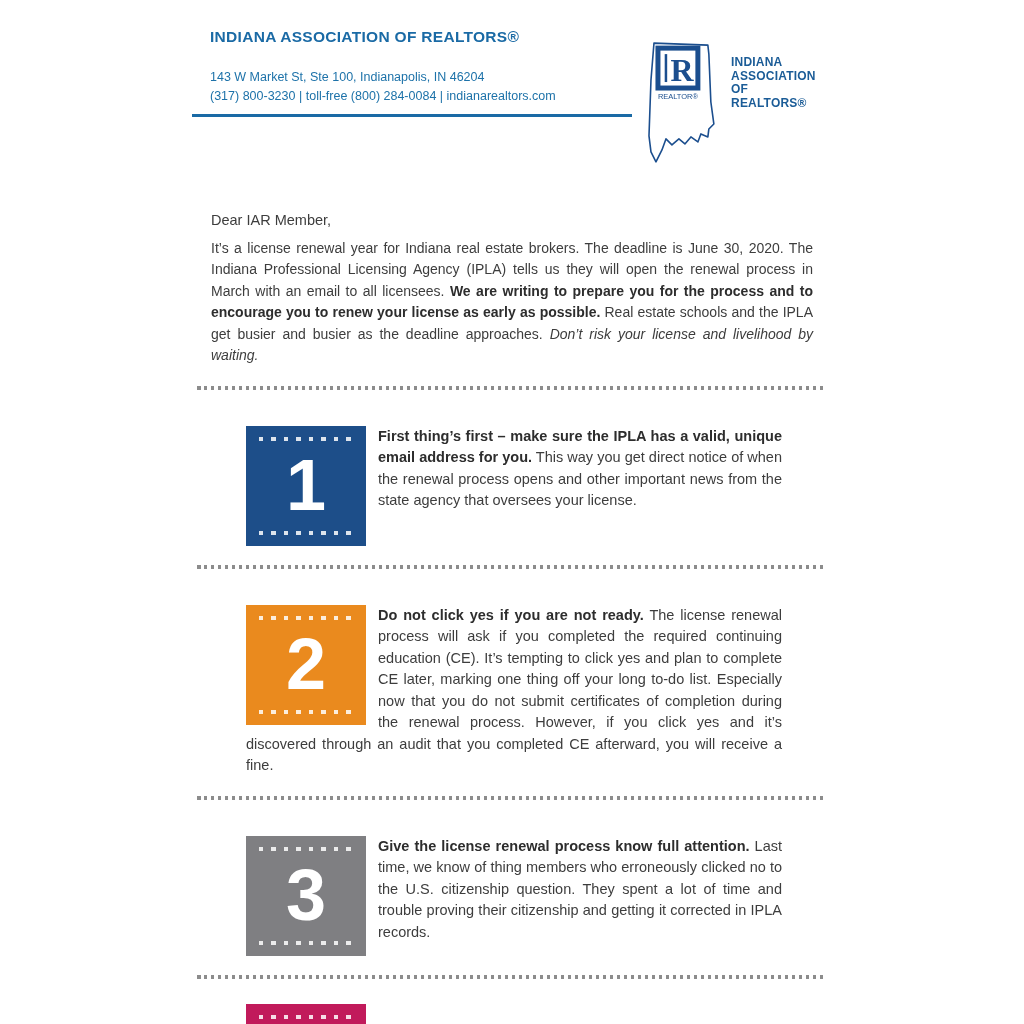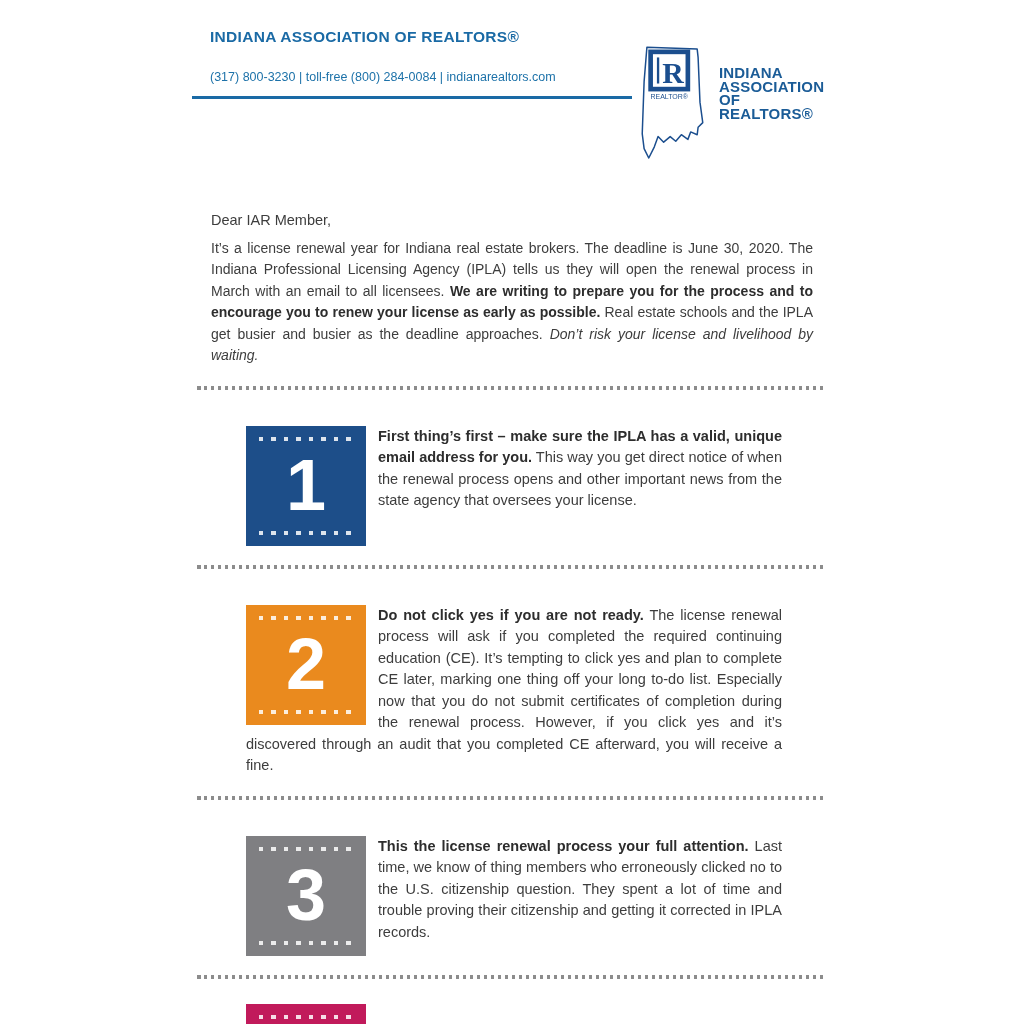--- a/index.html
+++ b/index.html
@@ -9,21 +9,21 @@
 
   
   .header { display:flex; justify-content:space-between; align-items:flex-start; }
   .hdr-left { width:442px; padding-left:13px; }
   .org-name { color:#1a6aa5; font-weight:bold; font-size:15.5px; letter-spacing:.3px; margin-bottom:22px; }
   .contact { color:#1d72a9; font-size:12.5px; line-height:18.5px; }
   .link { cursor:pointer; }
   .hdr-rule { height:3px; background:#1a6aa5; margin-top:9px; margin-left:-18px; width:440px; }
 
   .hdr-right { display:flex; gap:5px; margin-top:12px; }
-  .logo-text { color:#1b5c97; font-size:15px; line-height:13.5px; font-weight:bold; margin-top:26px; letter-spacing:.2px; }
+  .logo-text { color:#1b5c97; font-size:12px; line-height:13.5px; font-weight:bold; margin-top:16px; letter-spacing:.2px; }
 
   
   .salutation { margin-top:42px; padding:0 14px; font-size:14.5px; line-height:21.5px; }
   .para { padding:0 14px; font-size:14px; line-height:21.5px; text-align:justify; margin-top:6px; }
   .para b, .stext b { color:#2d2d2d; }
   .para i { font-style:italic; }
 
   .dotted { height:4px; margin:19px 0 25px 0;
     background:repeating-linear-gradient(90deg,#8c8c8c 0 3.5px, transparent 3.5px 7px); }
 
@@ -38,20 +38,21 @@
   .stext { font-size:14.5px; line-height:21.5px; text-align:justify;margin-top:36px; }
 </style>
 </head>
 <body>
 
 <div class="page">
 
   <div class="header">
     <div class="hdr-left">
       <div class="org-name">INDIANA ASSOCIATION OF REALTORS®</div>
+      <div class="contact">143 W Market St, Ste 100, Indianapolis, IN 46204</div>
       <div class="contact">
         <span>(317) 800-3230</span>
         <span>|</span>
         <span>toll-free (800) 284-0084</span>
         <span>|</span>
         <span class="link">indianarealtors.com</span>
       </div>
       <div class="hdr-rule"></div>
     </div>
 
@@ -92,21 +93,21 @@
     </div>
     <p class="stext"><b>Do not click yes if you are not ready.</b><span> The license renewal process will ask if you completed the required continuing education (CE). It’s tempting to click yes and plan to complete CE later, marking one thing off your long to-do list. Especially now that you do not submit certificates of completion during the renewal process. However, if you click yes and it’s discovered through an audit that you completed CE afterward, you will receive a fine.</span></p>
   </div>
 
   <div class="dotted"></div>
 
   <div class="section">
     <div class="numsq" style="background: rgb(127, 127, 130);">
       <div class="num">3</div>
     </div>
-    <p class="stext"><b>This the license renewal process your full attention.</b><span> Last time, we know of thing members who erroneously clicked no to the U.S. citizenship question. They spent a lot of time and trouble proving their citizenship and getting it corrected in IPLA records.</span></p>
+    <p class="stext"><b>Give the license renewal process know full attention.</b><span> Last time, we know of thing members who erroneously clicked no to the U.S. citizenship question. They spent a lot of time and trouble proving their citizenship and getting it corrected in IPLA records.</span></p>
   </div>
 
   <div class="dotted"></div>
 
   <div class="section">
     <div class="numsq" style="background: rgb(193, 26, 91);">
       <div class="num">4</div>
     </div>
   </div>
 

